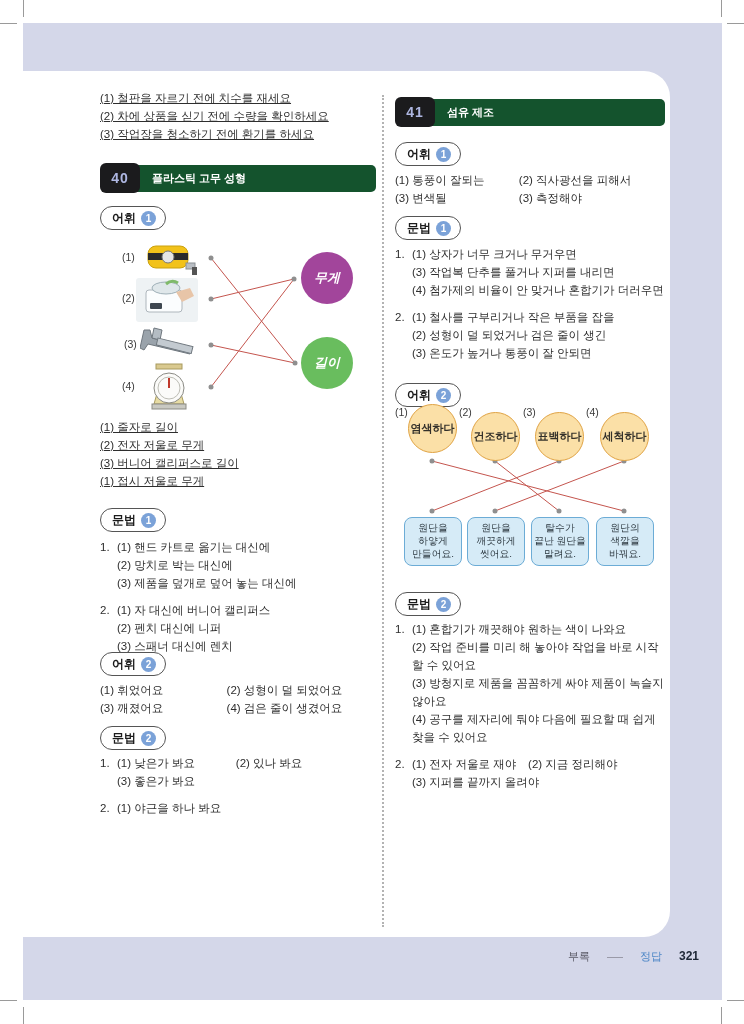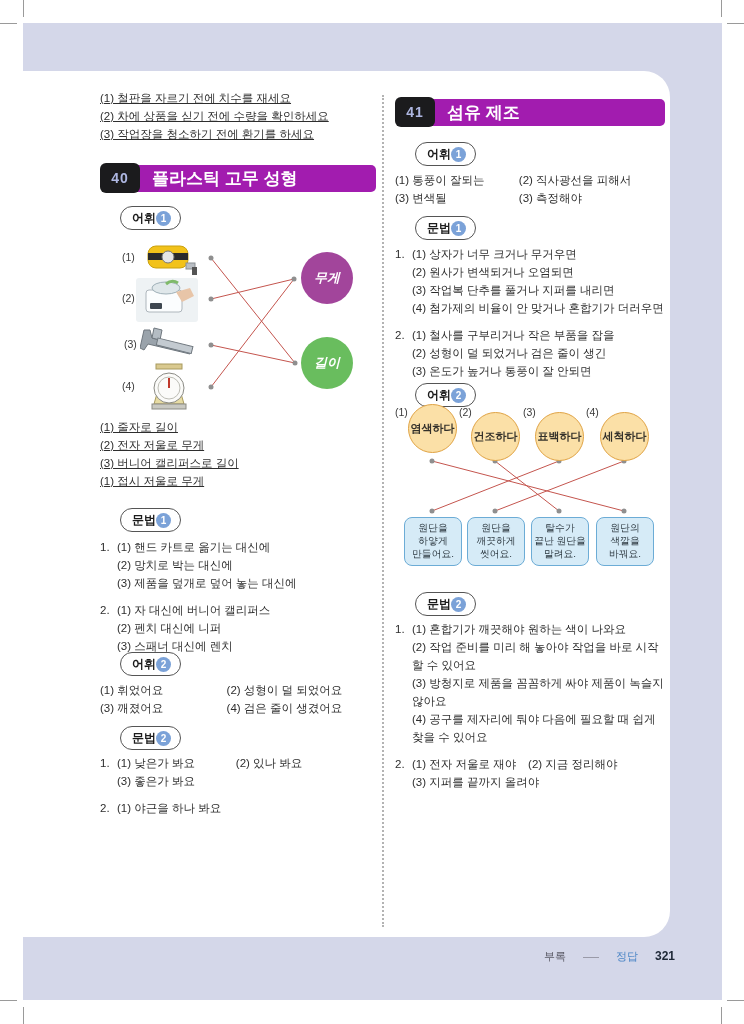--- a/index.html
+++ b/index.html
@@ -22,26 +22,26 @@
   .col-right{left:395px;width:270px;}
   .blk{position:absolute;left:0;width:100%;}
 
   .line{font-size:11.5px;line-height:18px;color:#2e2e2e;}
   .answers .line{white-space:nowrap;text-decoration:underline;}
 
   
   .sec-header{display:flex;align-items:center;height:28px;}
   .sec-num{position:relative;z-index:2;width:40px;height:30px;background:#1b1b1d;border-radius:6px;
     color:#aeb7e2;font-weight:bold;font-size:14px;display:flex;align-items:center;justify-content:center;letter-spacing:1px;}
-  .sec-bar{flex:1;margin-left:-10px;height:27px;background:#a21caf;border-radius:5px;
-    color:#ffffff;font-weight:bold;font-size:17px;display:flex;align-items:center;padding-left:22px;}
-
-  
-  .pill{display:inline-flex;align-items:center;border:1.5px solid #555;border-radius:13px;
-    background:#fff;padding:2px 9px 2px 11px;font-size:12px;font-weight:bold;color:#1c1c1c;height:18px;margin-left:20px;}
+  .sec-bar{flex:1;margin-left:-10px;height:27px;background:#14532d;border-radius:5px;
+    color:#ffffff;font-weight:bold;font-size:11px;display:flex;align-items:center;padding-left:22px;}
+
+  
+  .pill{display:inline-flex;align-items:center;gap:5px;border:1.5px solid #555;border-radius:13px;
+    background:#fff;padding:2px 9px 2px 11px;font-size:12px;font-weight:bold;color:#1c1c1c;height:18px;}
   .pnum{width:15px;height:15px;border-radius:50%;background:#7ba2d8;color:#fff;font-size:10px;
     font-weight:bold;display:inline-flex;align-items:center;justify-content:center;}
 
   
   .ggroup{display:flex;margin-bottom:9px;}
   .gnum{width:17px;flex:0 0 17px;font-size:11.5px;line-height:18px;color:#2e2e2e;}
   .glines{flex:1;}
   .cols{display:grid;grid-template-columns:1fr 1.18fr;}
   .answers2 .cols{grid-template-columns:1fr 1.18fr;}
 
@@ -57,21 +57,21 @@
 
   
   .fig2{position:relative;height:170px;}
   .ocirc{position:absolute;width:47px;height:47px;border-radius:50%;background:#fbe0a7;border:1.5px solid #e0a344;
     display:flex;align-items:center;justify-content:center;font-size:11px;font-weight:bold;color:#33302a;}
   .bbox{position:absolute;width:56px;height:47px;background:#d6ebf7;border:1.5px solid #6cacd6;border-radius:8px;
     display:flex;align-items:center;justify-content:center;text-align:center;font-size:9.8px;line-height:1.32;
     color:#2e3a42;white-space:pre-line;}
 
   
-  .footer{position:absolute;left:544px;top:949px;display:flex;align-items:baseline;gap:17px;font-size:11px;}
+  .footer{position:absolute;left:568px;top:949px;display:flex;align-items:baseline;gap:17px;font-size:11px;}
   .f-section{color:#5a5a66;}
   .f-rule{width:16px;border-bottom:1px solid #9a9aa8;transform:translateY(-2px);}
   .f-label{color:#4c86c6;}
   .f-page{color:#1d2736;font-weight:bold;font-size:12px;}
 </style>
 </head>
 <body>
 
 <div class="page-bg"></div>
 <div class="content"></div>
@@ -270,21 +270,20 @@
       <span>문법</span>
       <span class="pnum">1</span>
     </span>
   </div>
 
   <div class="blk" style="top:245px">
     <div class="ggroup">
       <span class="gnum">1.</span>
       <div class="glines">
         <div class="line">(1) 상자가 너무 크거나 무거우면</div>
-        <div class="line">(2) 원사가 변색되거나 오염되면</div>
         <div class="line">(3) 작업복 단추를 풀거나 지퍼를 내리면</div>
         <div class="line">(4) 첨가제의 비율이 안 맞거나 혼합기가 더러우면</div>
       </div>
     </div>
     <div class="ggroup">
       <span class="gnum">2.</span>
       <div class="glines">
         <div class="line">(1) 철사를 구부리거나 작은 부품을 잡을</div>
         <div class="line">(2) 성형이 덜 되었거나 검은 줄이 생긴</div>
         <div class="line">(3) 온도가 높거나 통풍이 잘 안되면</div>

